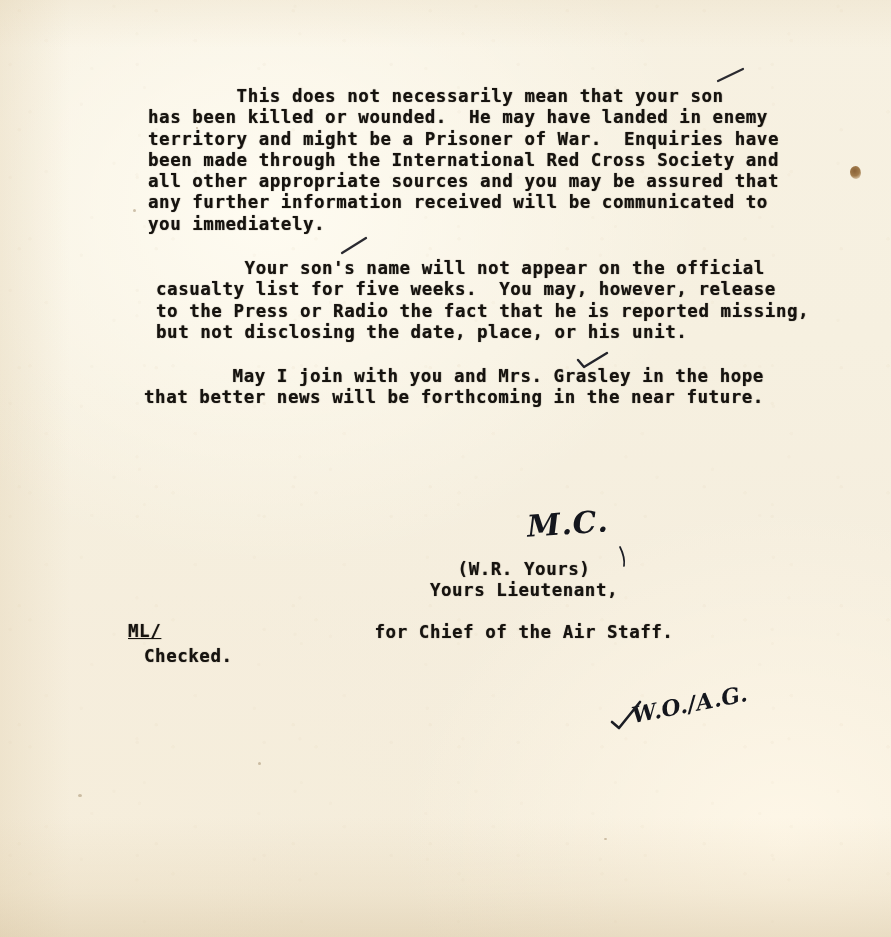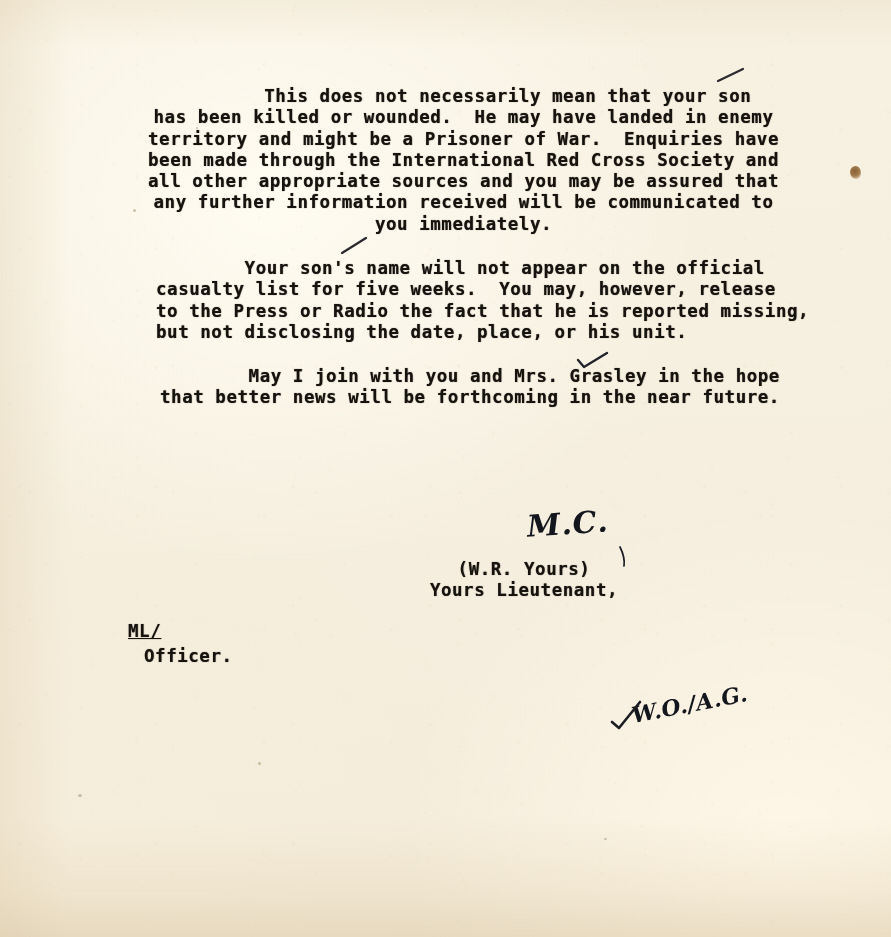--- a/index.html
+++ b/index.html
@@ -146,54 +146,55 @@
   <div id="left-shade"></div>
   <div id="bottom-shade"></div>
 
   <div id="foxing-spot" style="left:850px; top:166px;"></div>
   <div class="speck" style="left:133px; top:209px; width:3px; height:3px;"></div>
   <div class="speck" style="left:78px;  top:794px; width:4px; height:3px;"></div>
   <div class="speck" style="left:258px; top:762px; width:3px; height:3px;"></div>
   <div class="speck" style="left:604px; top:838px; width:3px; height:2px;"></div>
   <div class="speck" style="left:196px; top:127px; width:2px; height:2px;"></div>
 
-  <div class="tw block" id="para-1" style="left:148px; top:86px;text-align:center;">        This does not necessarily mean that your son
+  <div class="tw block" id="para-1" style="left:148px; top:86px;">        This does not necessarily mean that your son
 has been killed or wounded.  He may have landed in enemy
 territory and might be a Prisoner of War.  Enquiries have
 been made through the International Red Cross Society and
 all other appropriate sources and you may be assured that
 any further information received will be communicated to
 you immediately.</div>
 
   <div class="tw block" id="para-2" style="left:156px; top:258px;">        Your son's name will not appear on the official
 casualty list for five weeks.  You may, however, release
 to the Press or Radio the fact that he is reported missing,
 but not disclosing the date, place, or his unit.</div>
 
-  <div class="tw block" id="para-3" style="left:160px; top:366px;">        May I join with you and Mrs. Grasley in the hope
+  <div class="tw block" id="para-3" style="left:144px; top:366px;">        May I join with you and Mrs. Grasley in the hope
 that better news will be forthcoming in the near future.</div>
 
 
   <div class="ink" id="signature-mc" style="left:527px; top:506px;">M.C.</div>
 
   <div class="tick" style="left:618px; top:546px;">
     <svg width="14" height="22" viewBox="0 0 14 22">
       <path d="M2 1 C5 7, 7 13, 6 20" stroke="#1b1d24" stroke-width="1.7" fill="none" stroke-linecap="round"></path>
     </svg>
   </div>
 
   <div class="sigblock" id="sig-name" style="left:362px; top:559px; width:324px;">(W.R. Yours)</div>
 
   <div class="sigblock" id="sig-rank" style="left:362px; top:580px; width:324px;">Yours Lieutenant,</div>
 
 
+  <div class="sigblock" id="sig-authority" style="left:362px; top:622px; width:324px;">for Chief of the Air Staff.</div>
 
   <div class="tw" id="clerk-initials" style="left:128px; top:621px;text-decoration:underline;">ML/</div>
 
-  <div class="tw" id="clerk-checked" style="left:144px; top:646px;">Officer.</div>
+  <div class="tw" id="clerk-checked" style="left:144px; top:646px;">Checked.</div>
 
   <div class="ink" id="wo-ag-note" style="left:631px; top:691px;">W.O./A.G.</div>
 
   <div class="tick" style="left:609px; top:700px;">
     <svg width="34" height="34" viewBox="0 0 34 34">
       <path d="M3 22 L10 28 L31 2" stroke="#1b1d24" stroke-width="2.6" fill="none" stroke-linecap="round" stroke-linejoin="round"></path>
     </svg>
   </div>
 
   <div class="tick" style="left:716px; top:67px;">

